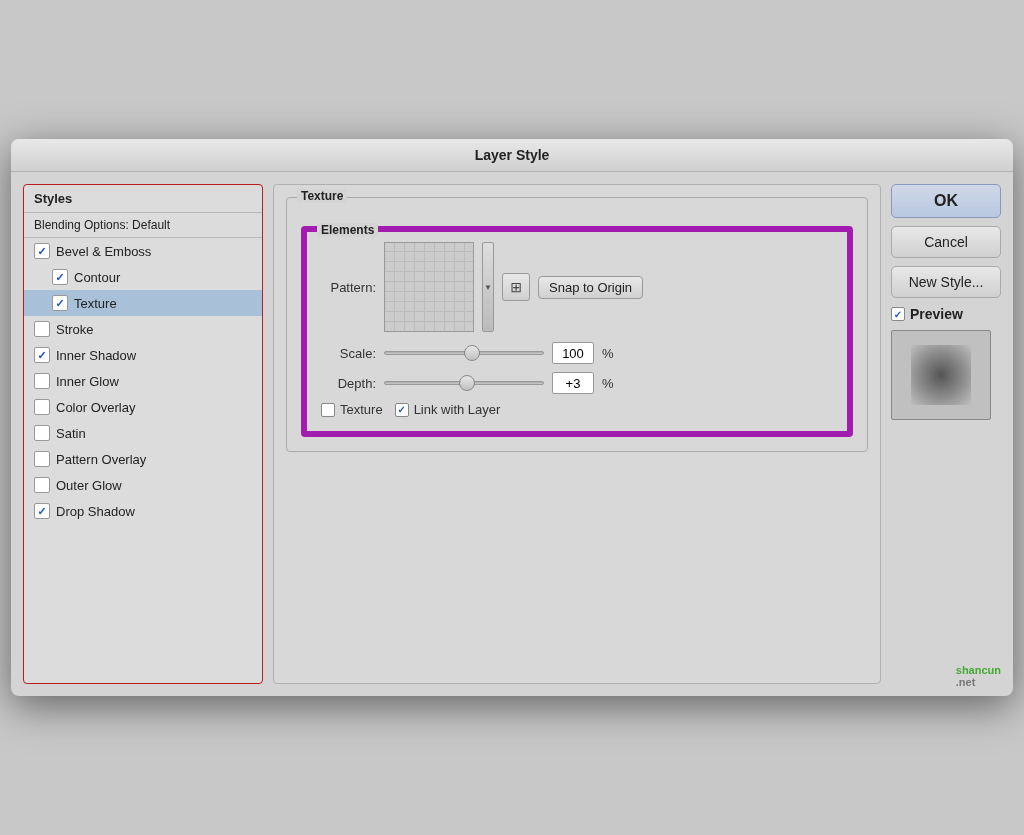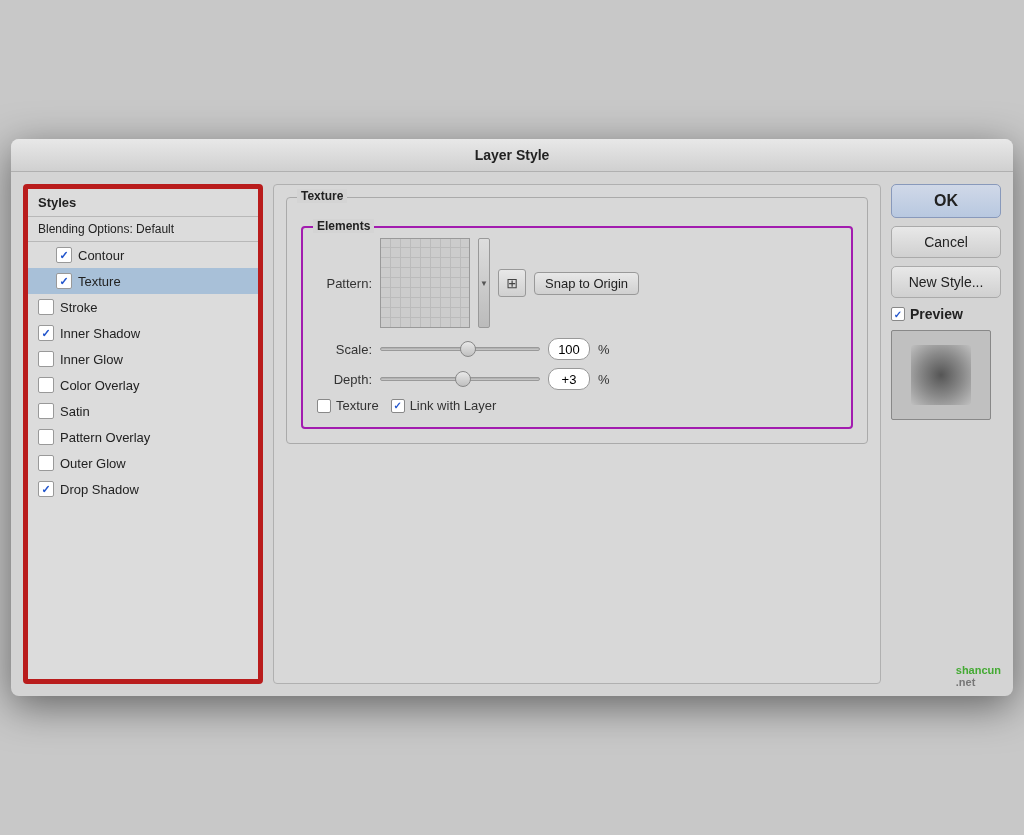--- a/index.html
+++ b/index.html
@@ -34,21 +34,21 @@
     }
     .dialog-body {
       display: flex;
       padding: 12px;
       gap: 10px;
     }
     
     .left-panel {
       width: 240px;
       background: #dcdcdc;
-      border: 5px solid #b91c1c;
+      border: 1px solid #b91c1c;
       border-radius: 4px;
       flex-shrink: 0;
       overflow: hidden;
     }
     .left-panel-header {
       padding: 6px 10px;
       font-size: 13px;
       font-weight: 600;
       color: #222;
       border-bottom: 1px solid #b8b8b8;
@@ -116,21 +116,21 @@
       position: absolute;
       top: -9px;
       left: 10px;
       background: #d4d4d4;
       padding: 0 4px;
       font-size: 12px;
       font-weight: 600;
       color: #222;
     }
     .elements-group {
-      border: 2px solid #a21caf;
+      border: 6px solid #a21caf;
       border-radius: 4px;
       padding: 10px 14px 14px;
       margin-top: 18px;
       background: #d8d8d8;
       position: relative;
     }
     .elements-legend {
       position: absolute;
       top: -9px;
       left: 10px;
@@ -238,21 +238,21 @@
       position: absolute;
       top: -7px;
       transform: translateX(-50%);
       cursor: pointer;
     }
     .slider-input {
       width: 42px;
       height: 22px;
       border: 1px solid #999;
       background: #fff;
-      border-radius: 10px;
+      border-radius: 2px;
       text-align: center;
       font-size: 13px;
       padding: 1px 4px;
     }
     .slider-unit {
       font-size: 13px;
       color: #333;
     }
     .checkbox-row {
       display: flex;
@@ -381,20 +381,24 @@
 
 <div class="dialog">
   <div class="dialog-titlebar">Layer Style</div>
   <div class="dialog-body">
 
     <div class="left-panel">
       <div class="left-panel-header">Styles</div>
       <div class="left-panel-subheader">Blending Options: Default</div>
 
       <div id="sidebar-items-container">
+          <div class="sidebar-item">
+            <div class="check checked"></div>
+            <span>Bevel &amp; Emboss</span>
+          </div>
           <div class="sidebar-item indent1">
             <div class="check checked"></div>
             <span>Contour</span>
           </div>
           <div class="sidebar-item indent1 selected">
             <div class="check checked"></div>
             <span>Texture</span>
           </div>
           <div class="sidebar-item">
             <div class="check"></div>

